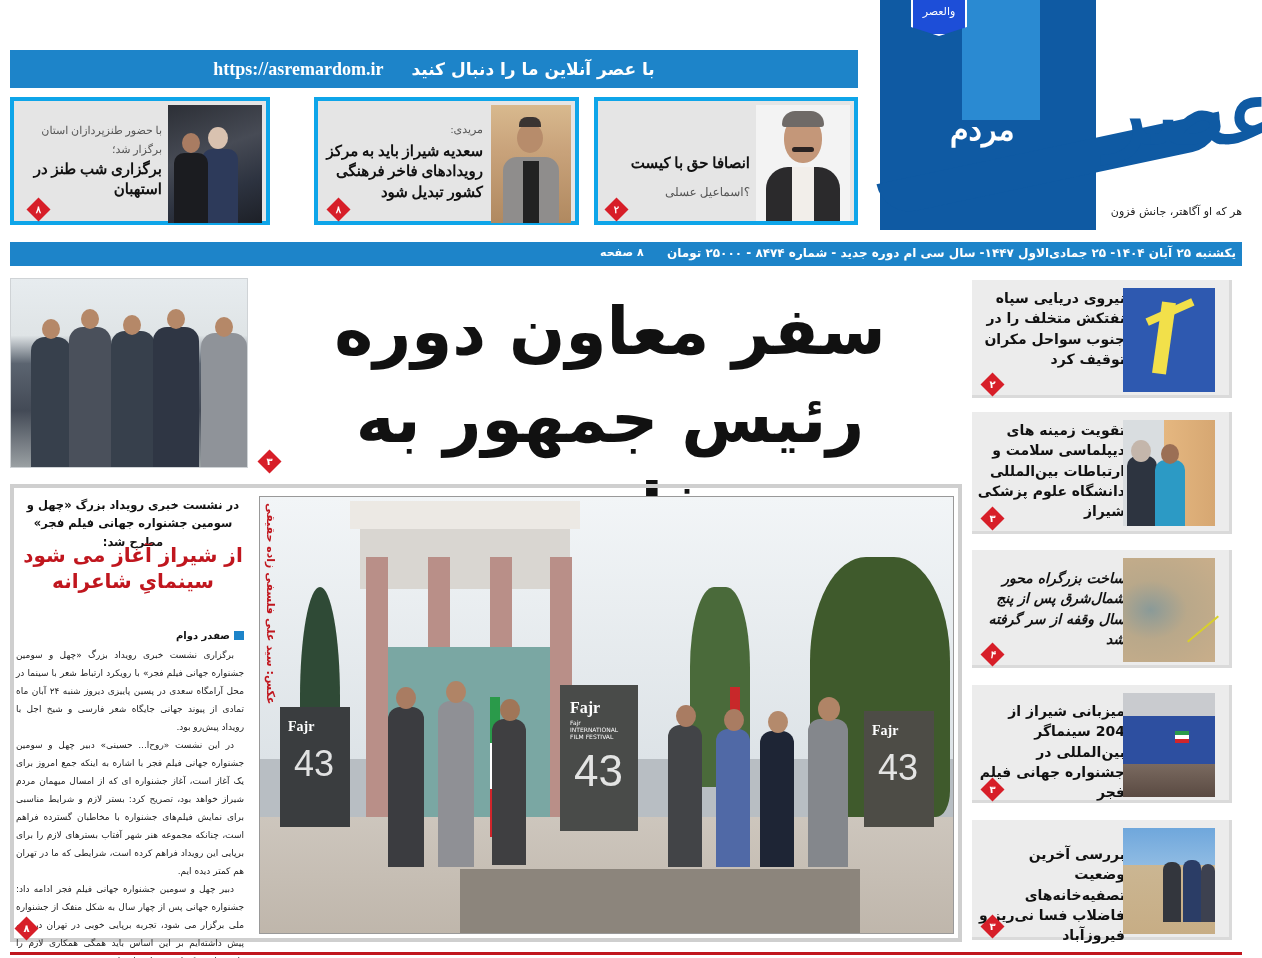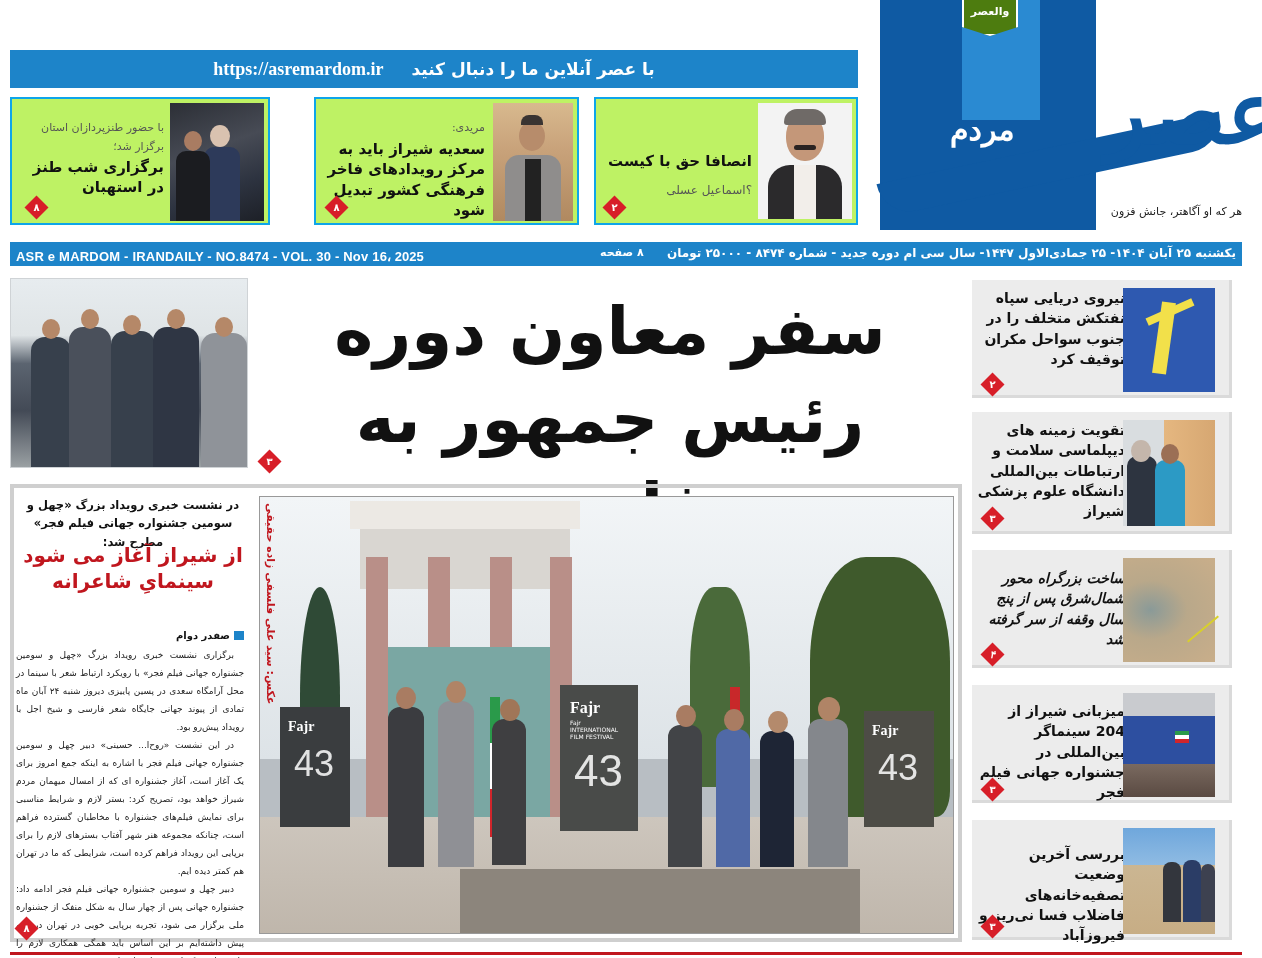--- a/index.html
+++ b/index.html
@@ -4,43 +4,43 @@
 <style>
   * { box-sizing: border-box; margin: 0; padding: 0; }
   html, body { width: 1262px; height: 958px; overflow: hidden; background: #ffffff; }
   body { position: relative; font-family: "DejaVu Sans", sans-serif; color: #111; }
   .abs { position: absolute; }
   .rtl { direction: rtl; }
 
   
   .mast-blue { left: 880px; top: 0; width: 216px; height: 230px; background: #0f5aa3; }
   .mast-lightstripe { left: 962px; top: 0; width: 78px; height: 120px; background: #2a8ad2; }
-  .mast-star { left: 962px; top: 0; width: 56px; height: 36px; background: #4d7c0f; border: 2px solid #ffffff; border-top: none; clip-path: polygon(0 0,100% 0,100% 75%,50% 100%,0 75%); font-weight: bold; }
+  .mast-star { left: 911px; top: 0; width: 56px; height: 36px; background: #1d4ed8; border: 2px solid #ffffff; border-top: none; clip-path: polygon(0 0,100% 0,100% 75%,50% 100%,0 75%); }
   .mast-star span { display:block; color:#fff; font-size: 11px; text-align:center; margin-top: 5px; }
   .mast-asr { left: 880px; top: 72px; width: 360px; height: 160px; }
   .mast-swoop { position:absolute; left: 0; top: 112px; width: 350px; height: 34px; background: #0f5aa3; border-radius: 0 0 40px 40px; transform: rotate(-12deg); transform-origin: left; }
   .mast-mardom { left: 950px; top: 112px; color: #fff; font-size: 30px; font-weight: bold; font-family: "DejaVu Serif", serif; }
   .mast-slogan { left: 1100px; top: 205px; width: 142px; font-size: 11px; color: #222; text-align: right; }
 
   
   .banner { left: 10px; top: 50px; width: 848px; height: 38px; background: #1d84c9; color: #fff; display: flex; justify-content: center; align-items: center; gap: 28px; font-size: 17px; font-weight: bold; }
   .banner .url { font-family: "Liberation Serif", serif; font-size: 18px; direction: ltr; }
 
   
-  .teaser { top: 97px; height: 128px; border: 2px solid #0ea5e9; background: #bef264; }
+  .teaser { top: 97px; height: 128px; border: 4px solid #0ea5e9; background: #e5e5e5; font-family: Liberation Serif, serif; }
   .teaser .photo { position: absolute; top: 4px; right: 4px; width: 94px; height: 118px; }
   .teaser .kicker { position: absolute; font-size: 11px; color: #555; text-align: right; }
   .teaser .title { position: absolute; font-size: 15px; font-weight: bold; text-align: right; line-height: 1.35; color: #111; }
   .teaser .author { position: absolute; font-size: 12px; color: #555; }
   .badge { position: absolute; width: 17px; height: 17px; background: #d71e28; transform: rotate(45deg); }
   .badge span { display: block; transform: rotate(-45deg); color: #fff; font-size: 10px; font-weight: bold; text-align: center; line-height: 17px; }
 
   
   .infobar { left: 10px; top: 242px; width: 1232px; height: 24px; background: #1d84c9; color: #fff; font-size: 12px; font-weight: bold; }
-  .infobar .left { position: absolute; left: 6px; top: 7px; font-family: "Liberation Sans", sans-serif; font-size: 13px; letter-spacing: 0.2px; }
+  .infobar .left { position: absolute; left: 6px; top: 22px; font-family: "Liberation Sans", sans-serif; font-size: 13px; letter-spacing: 0.2px; }
   .infobar .pages { position: absolute; left: 590px; top: 4px; font-size: 11px; }
   .infobar .right { position: absolute; right: 6px; top: 4px; direction: rtl; }
 
   
   .lead-photo { left: 10px; top: 278px; width: 238px; height: 190px; background: linear-gradient(180deg,#e7ecef 0%, #dfe4e6 30%, #5b6470 45%, #434a56 70%, #9aa0a3 100%); border: 1px solid #cfd3d6; }
   .lead-photo .person { position:absolute; bottom: 0; background: #37404c; border-radius: 14px 14px 0 0; }
   .lead-photo .head { position:absolute; width: 18px; height: 20px; border-radius: 50%; background: #b58868; }
   .headline { left: 300px; top: 288px; width: 620px; text-align: center; font-family: "DejaVu Sans", sans-serif; font-weight: bold; font-size: 66px; line-height: 88px; color: #111; }
 
   

